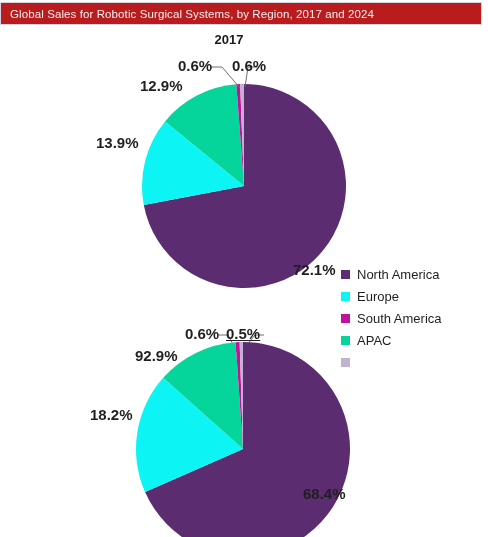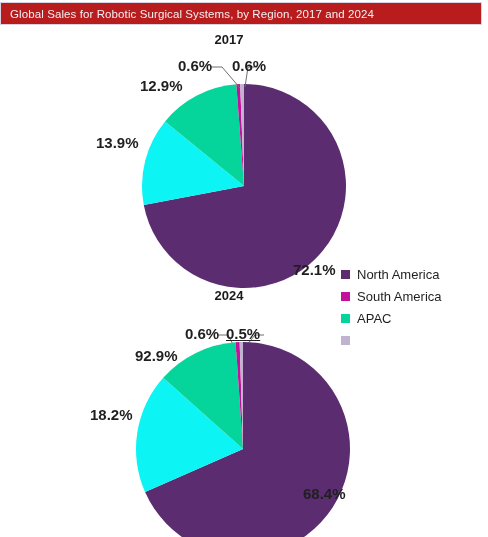--- a/index.html
+++ b/index.html
@@ -149,21 +149,20 @@
 
     <polyline points="264,310 255,310 242,326" fill="none" stroke="#6f6f6f" stroke-width="1"></polyline>
   </svg>
 
   <span class="slice-label lbl-2017-na">72.1%</span>
   <span class="slice-label lbl-2017-eu">13.9%</span>
   <span class="slice-label lbl-2017-ap">12.9%</span>
   <span class="slice-label lbl-2017-sa">0.6%</span>
   <span class="slice-label lbl-2017-me">0.6%</span>
 
-  <div class="pie-title t2024">2024</div>
 
   <div class="pie-wrap p2024">
     <svg class="pie-svg" id="pie-2024" width="216" height="216" viewBox="0 0 216 216">
         <path d="M 108 108 L 108 1 A 107 107 0 1 1 10.069194529561827 151.1109886213619 Z" fill="#5B2C6F"></path>
         <path d="M 108 108 L 10.069194529561827 151.1109886213619 A 107 107 0 0 1 28.184297439612507 36.73673018453509 Z" fill="#0CF4F4"></path>
         <path d="M 108 108 L 28.184297439612507 36.73673018453509 A 107 107 0 0 1 100.61057724855846 1.255461819348909 Z" fill="#06D59B"></path>
         <path d="M 108 108 L 100.61057724855846 1.255461819348909 A 107 107 0 0 1 104.63904877864027 1.052798040866719 Z" fill="#C2119B"></path>
         <path d="M 108 108 L 104.63904877864027 1.052798040866719 A 107 107 0 0 1 107.99999999999999 1 Z" fill="#BFB3CF"></path>
       </svg>
   </div>
@@ -173,20 +172,24 @@
   <span class="slice-label lbl-2024-ap">92.9%</span>
   <span class="slice-label lbl-2024-sa">0.6%</span>
   <span class="slice-label lbl-2024-me">0.5%</span>
 
   <div class="legend" id="legend-root">
       <div class="legend-item">
         <span class="legend-swatch" style="background: rgb(91, 44, 111);"></span>
         <span class="legend-label">North America</span>
       </div>
       <div class="legend-item">
+        <span class="legend-swatch" style="background: rgb(12, 244, 244);"></span>
+        <span class="legend-label">Europe</span>
+      </div>
+      <div class="legend-item">
         <span class="legend-swatch" style="background: rgb(194, 17, 155);"></span>
         <span class="legend-label">South America</span>
       </div>
       <div class="legend-item">
         <span class="legend-swatch" style="background: rgb(6, 213, 155);"></span>
         <span class="legend-label">APAC</span>
       </div>
       <div class="legend-item">
         <span class="legend-swatch" style="background: rgb(191, 179, 207);"></span>
       </div>

